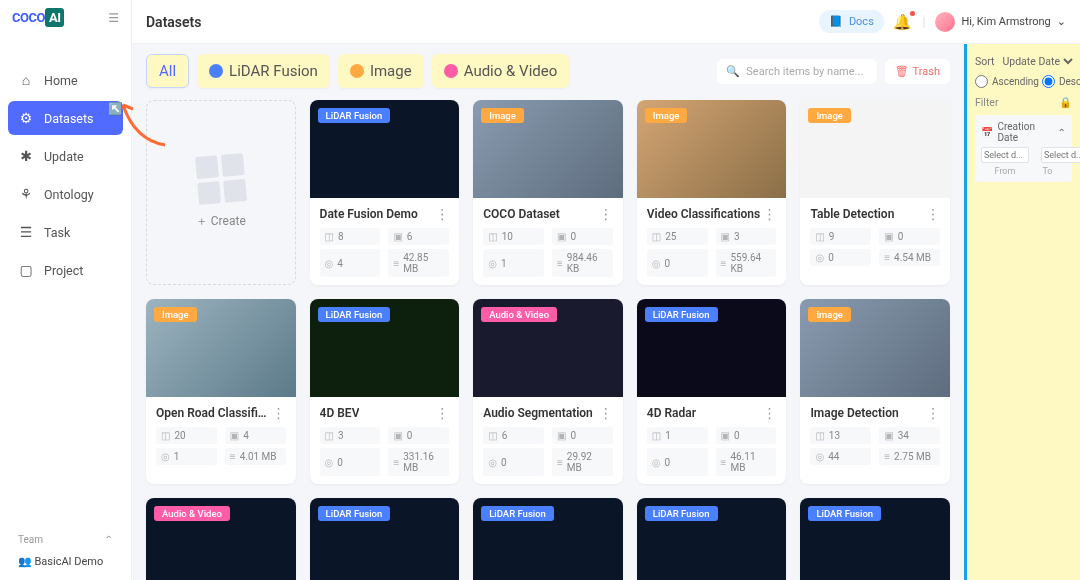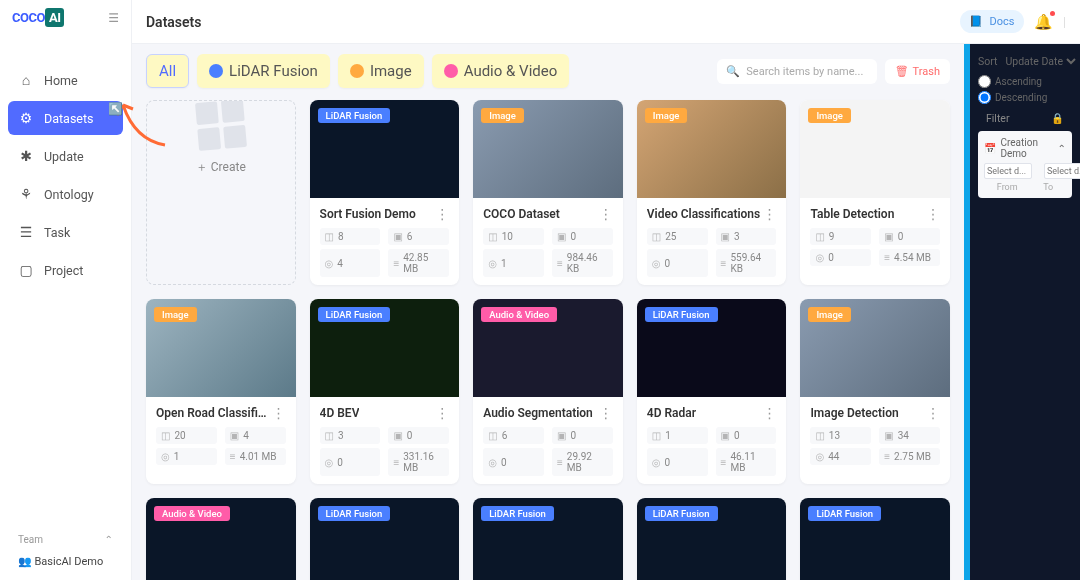--- a/index.html
+++ b/index.html
@@ -34,42 +34,42 @@
 .center{flex:1;padding:10px 14px;overflow-y:auto}
 .toolbar{display:flex;align-items:center;gap:8px;margin-bottom:12px}
 .chips{display:flex;gap:8px}
 .chip{display:flex;align-items:center;gap:6px;background:#fef9c3;padding:7px 12px;border-radius:6px;font-size:15px;color:#555;cursor:pointer;box-shadow:0 1px 2px rgba(0,0,0,0.04)}
 .chip.active{border:1px solid #c7d2ff;color:#516bff}
 .chip .dot-ico{width:14px;height:14px;border-radius:50%}
 .search{margin-left:auto;display:flex;align-items:center;gap:6px;background:#fff;padding:6px 10px;border-radius:6px;width:160px;color:#aaa;font-size:11px}
 .trash{display:flex;align-items:center;gap:4px;background:#fff;color:#ff6b6b;padding:6px 10px;border-radius:6px;font-size:11px;cursor:pointer}
 .grid{display:grid;grid-template-columns:repeat(5,1fr);gap:14px}
 .card{background:#fff;border-radius:8px;overflow:hidden;box-shadow:0 1px 3px rgba(0,0,0,0.05)}
-.card.create{border:1.5px dashed #d5d9e0;background:transparent;box-shadow:none;display:flex;flex-direction:column;align-items:center;gap:10px;min-height:180px}
+.card.create{border:1.5px dashed #d5d9e0;background:transparent;box-shadow:none;display:flex;flex-direction:column;align-items:center;justify-content:center;gap:10px;min-height:180px}
 .create .squares{display:grid;grid-template-columns:1fr 1fr;gap:4px;transform:rotate(-5deg)}
 .create .sq{width:22px;height:22px;background:#e0e3ea;border-radius:2px}
 .create .lbl{color:#888;font-size:12px}
 .thumb{position:relative;height:98px;background:#333;display:grid}
 .badge{position:absolute;top:8px;left:8px;padding:2px 8px;border-radius:3px;font-size:9.5px;color:#fff;font-weight:500}
 .b-lidar{background:#4a7fff}
 .b-image{background:#ffa940}
 .b-av{background:#ff5ca8}
 .card-body{padding:8px 10px}
 .card-title-row{display:flex;align-items:center;justify-content:space-between;margin-bottom:6px}
 .card-title{font-size:12px;font-weight:600;color:#333;white-space:nowrap;overflow:hidden;text-overflow:ellipsis}
 .dots{color:#999;cursor:pointer;font-size:14px}
 .stats{display:grid;grid-template-columns:1fr 1fr;gap:4px 8px}
 .stat{display:flex;align-items:center;gap:4px;font-size:10px;color:#888;background:#f7f8fa;padding:3px 5px;border-radius:3px}
 .stat .si{font-size:10px;opacity:0.6}
-.right{width:116px;background:#0f172a;border-left:6px solid #0ea5e9;padding:10px 8px;font-size:10.5px;color:#666}
+.right{width:116px;background:#fef9c3;border-left:3px solid #0ea5e9;padding:10px 8px;font-size:10.5px;color:#666}
 .right .sort-row{display:flex;align-items:center;gap:4px;margin-bottom:6px}
 .right select{border:none;font-size:10.5px;color:#666;background:transparent}
-.right .radios{display:flex;flex-direction:column;gap:3px;margin-bottom:8px}
+.right .radios{display:flex;gap:3px;margin-bottom:8px}
 .right .radios label{display:flex;align-items:center;gap:4px;font-size:10px}
-.right .flt-hdr{display:flex;justify-content:space-between;align-items:center;margin:6px 8px;color:#888}
+.right .flt-hdr{display:flex;justify-content:space-between;align-items:center;margin:6px 0;color:#888}
 .right .filter-card{background:#f7f8fa;border-radius:4px;padding:6px}
 .right .filter-card .fc-title{display:flex;align-items:center;gap:4px;font-size:10px;margin-bottom:4px}
 .right .date-row{display:flex;gap:12px}
 .right .date-row input{width:48px;font-size:9px;padding:2px;border:1px solid #e0e3ea;border-radius:2px}
 .right .ft-labels{display:flex;justify-content:space-around;font-size:9px;color:#aaa;margin-top:3px}
 .arrow{position:absolute;left:115px;top:95px;width:60px;height:60px;pointer-events:none}
 
 .t-dark{background:#0a1628}
 .t-street{background:linear-gradient(135deg,#8a9bb0,#5d6d7e)}
 .t-cats{background:linear-gradient(135deg,#d4a574,#8b6f47)}
@@ -124,20 +124,25 @@
     </div>
   </div>
 
   <div class="main">
     <div class="topbar">
       <span class="page-title">Datasets</span>
       <div class="spacer"></div>
       <div class="docs-btn">📘 <span>Docs</span></div>
       <div class="bell">🔔<span class="dot"></span></div>
       <span style="color:#ddd">|</span>
+      <div class="user">
+        <div class="av"></div>
+        <span>Hi, Kim Armstrong</span>
+        <span>⌄</span>
+      </div>
     </div>
 
     <div class="content">
       <div class="center">
         <div class="toolbar">
           <div class="chips" id="chips">
               <div class="chip active">
                 <span>All</span>
               </div>
               <div class="chip">
@@ -168,21 +173,21 @@
                 <div class="sq"></div>
               </div>
               <div class="lbl">＋ Create</div>
             </div>
             <div class="card">
     <div class="thumb t-dark">
       <span class="badge b-lidar">LiDAR Fusion</span>
     </div>
     <div class="card-body">
       <div class="card-title-row">
-        <div class="card-title">Sort Fusion Demo</div>
+        <div class="card-title">Date Fusion Demo</div>
         <div class="dots">⋮</div>
       </div>
       <div class="stats">
         <div class="stat"><span class="si">◫</span>8</div>
         <div class="stat"><span class="si">▣</span>6</div>
         <div class="stat"><span class="si">◎</span>4</div>
         <div class="stat"><span class="si">≡</span>42.85 MB</div>
       </div>
     </div>
             </div>
@@ -363,21 +368,21 @@
           <label>
               <input type="radio" name="dir" checked="" style="">
               <span>Descending</span>
             </label>
         </div>
         <div class="flt-hdr">
           <span>Filter</span>
           <span>🔒</span>
         </div>
         <div class="filter-card">
-          <div class="fc-title">📅 <span>Creation Demo</span> <span style="margin-left:auto">⌃</span></div>
+          <div class="fc-title">📅 <span>Creation Date</span> <span style="margin-left:auto">⌃</span></div>
           <div class="date-row">
             <input placeholder="Select d..." style="">
             <input placeholder="Select d..." style="">
           </div>
           <div class="ft-labels">
               <span>From</span>
               <span>To</span>
             </div>
         </div>
       </div>

